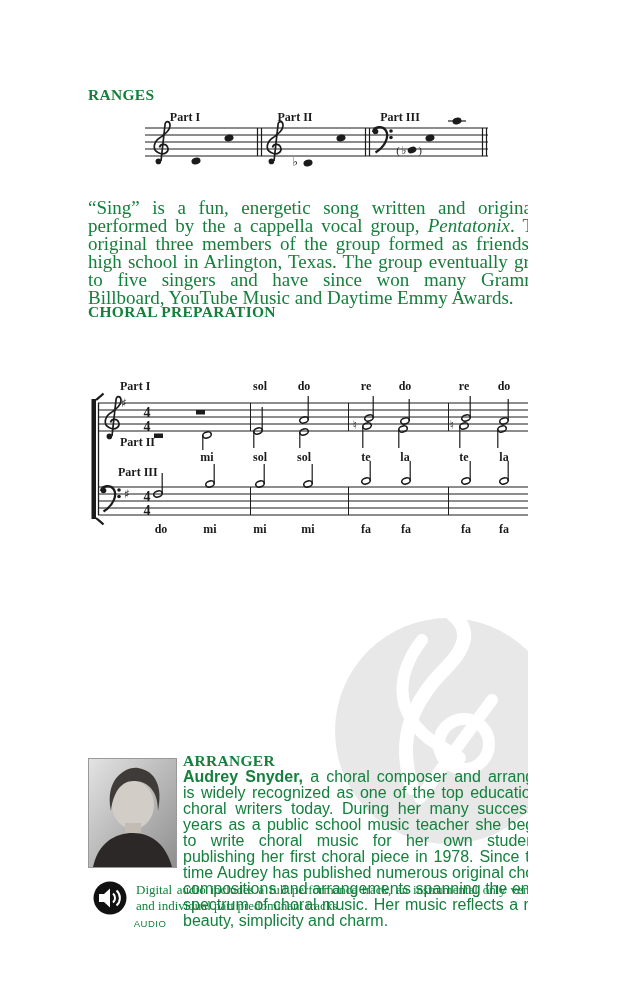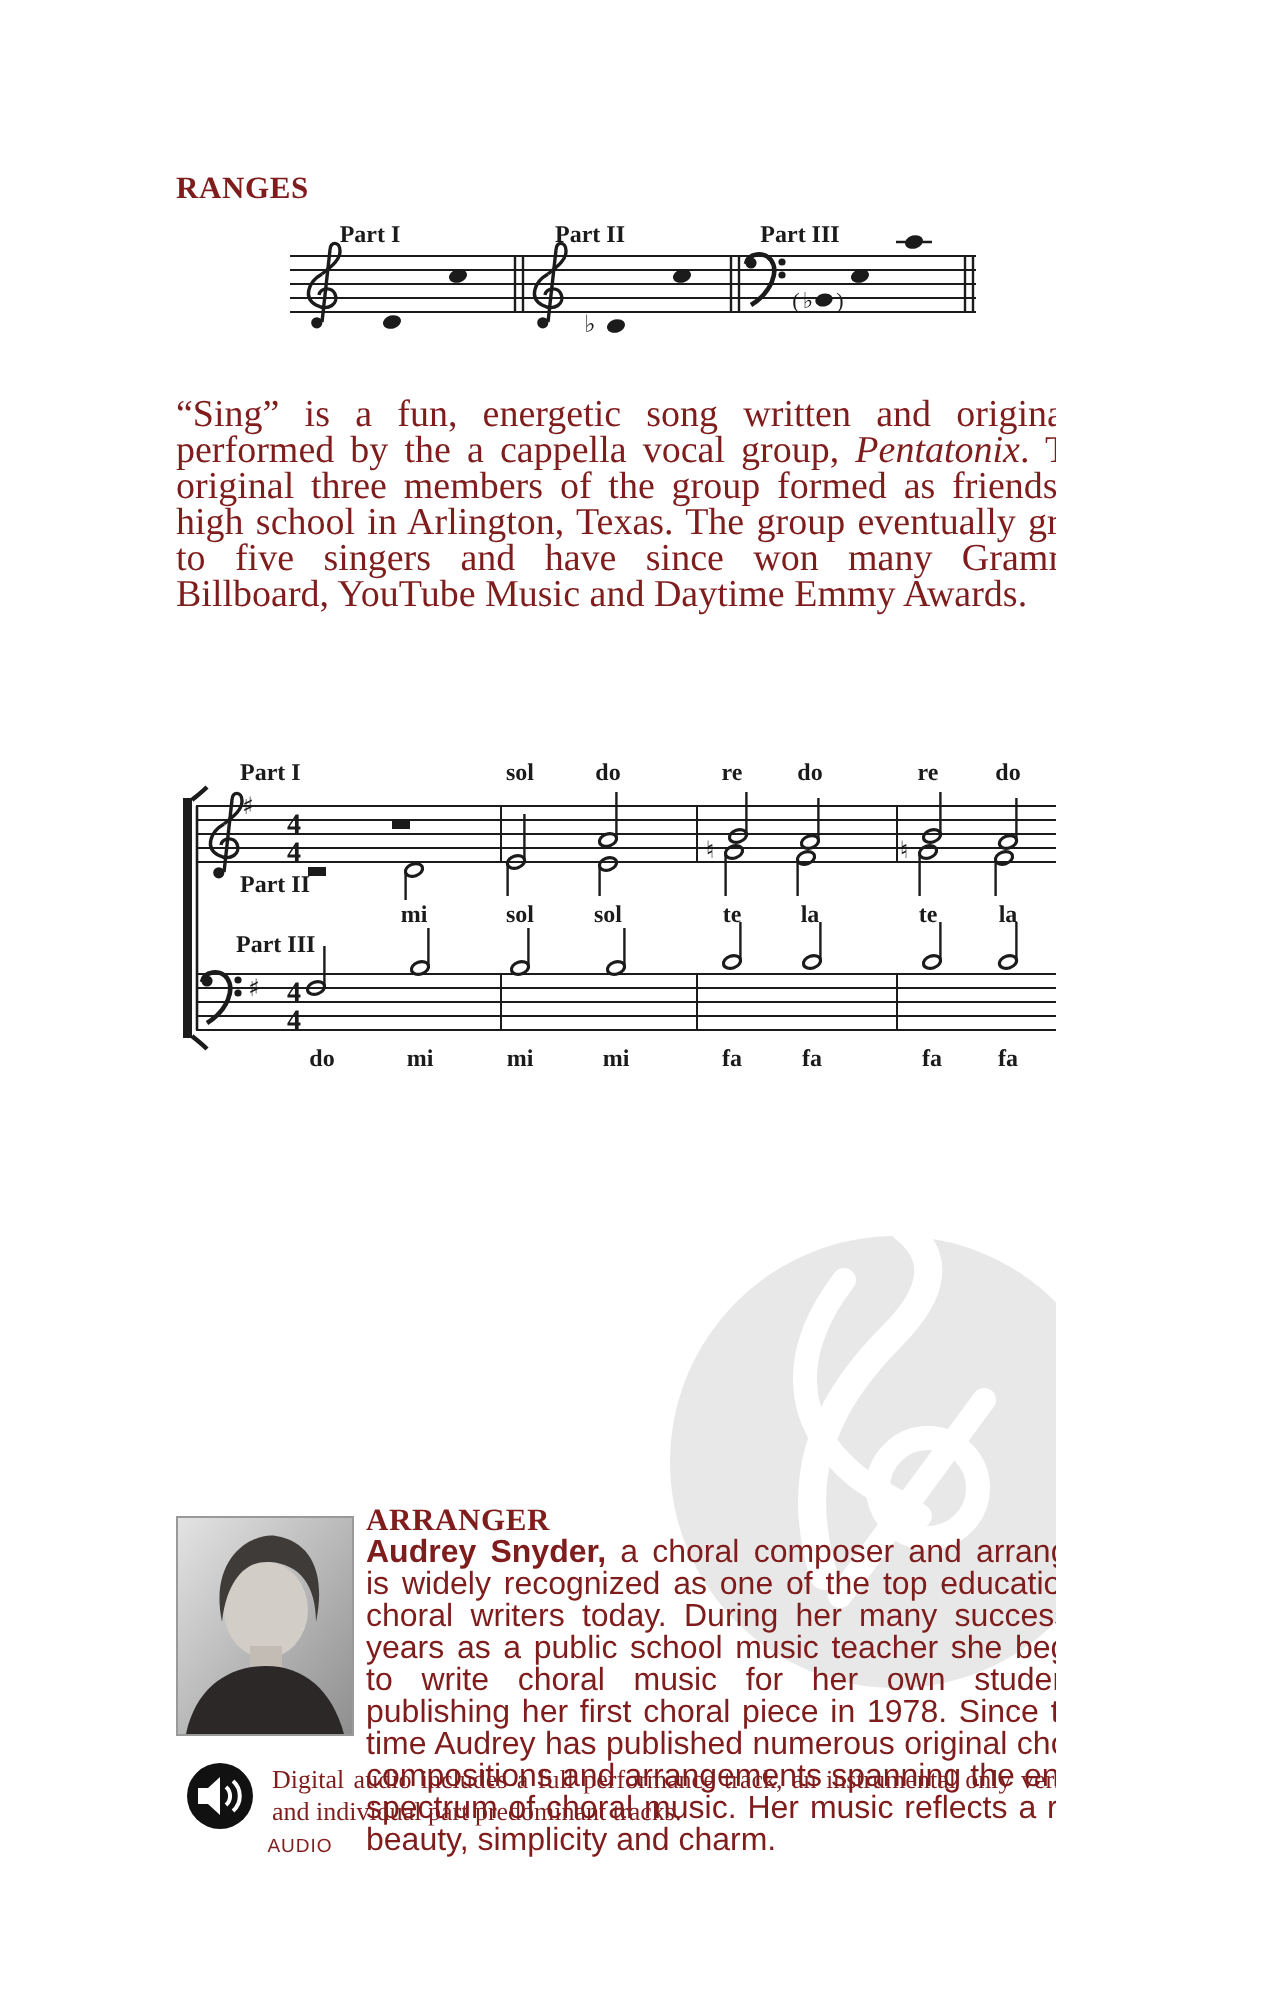--- a/index.html
+++ b/index.html
@@ -1,17 +1,17 @@
 <!DOCTYPE html>
 <html><head>
 <meta charset="utf-8">
 <style>
   html,body{margin:0;padding:0;background:#fff;}
   .page{position:relative;width:528px;height:995px;background:#fff;overflow:hidden;
-        font-family:"Liberation Serif",serif;color:#7f1d1d;}
+        font-family:"Liberation Serif",serif;color:#15803d;}
   .abs{position:absolute;}
   h2.sec{margin:0;font-size:15.5px;font-weight:bold;letter-spacing:.3px;font-family:"Liberation Serif",serif;}
   .para{font-size:19px;line-height:18px;text-align:justify;}
   .bio{font-family:Liberation Sans, sans-serif;font-size:16px;line-height:16px;text-align:justify;}
   .bio b{font-weight:bold;}
   .audio-text{font-size:13px;line-height:15.5px;text-align:justify;}
   .audio-label{font-family:"Liberation Sans",sans-serif;font-size:9.5px;letter-spacing:.5px;text-align:center;}
   svg text{fill:#1b1b1b;}
   .slf{font-family:"Liberation Serif",serif;font-size:12px;font-weight:bold;}
   .plabel{font-family:"Liberation Serif",serif;font-size:12px;font-weight:bold;}
@@ -87,20 +87,21 @@
     </g>
     <line x1="448" y1="16" x2="466" y2="16" stroke="#1b1b1b" stroke-width="1.2"></line>
     <text class="acc" x="295" y="61" text-anchor="middle">♭</text>
     <text class="prn" x="398" y="49" text-anchor="middle">(</text>
     <text class="accs" x="404" y="49" text-anchor="middle">♭</text>
     <text class="prn" x="420" y="49" text-anchor="middle">)</text>
   </svg>
 
   <div class="para abs" style="left:88px;top:199px;width:464px;"><span>“Sing” is a fun, energetic song written and originally performed by the a cappella vocal group, </span><i>Pentatonix</i><span>. The original three members of the group formed as friends in high school in Arlington, Texas. The group eventually grew to five singers and have since won many Grammy, Billboard, YouTube Music and Daytime Emmy Awards.</span></div>
 
+  <h2 class="sec abs" style="left:88px;top:303px;">CHORAL PREPARATION</h2>
 
   <svg class="abs" style="left:0;top:372px;" width="640" height="172" viewBox="0 0 640 172">
 
     <g>
       <rect x="91.5" y="27" width="4.5" height="120" fill="#1b1b1b"></rect>
       <path d="M 96 28 C 99 25.5 101 24 103.5 21.5" stroke="#1b1b1b" stroke-width="2.2" fill="none"></path>
       <path d="M 96 146 C 99 148.5 101 150 103.5 152.5" stroke="#1b1b1b" stroke-width="2.2" fill="none"></path>
       <line x1="98.5" y1="31" x2="98.5" y2="143" stroke="#1b1b1b" stroke-width="1.3"></line>
     </g>
 

